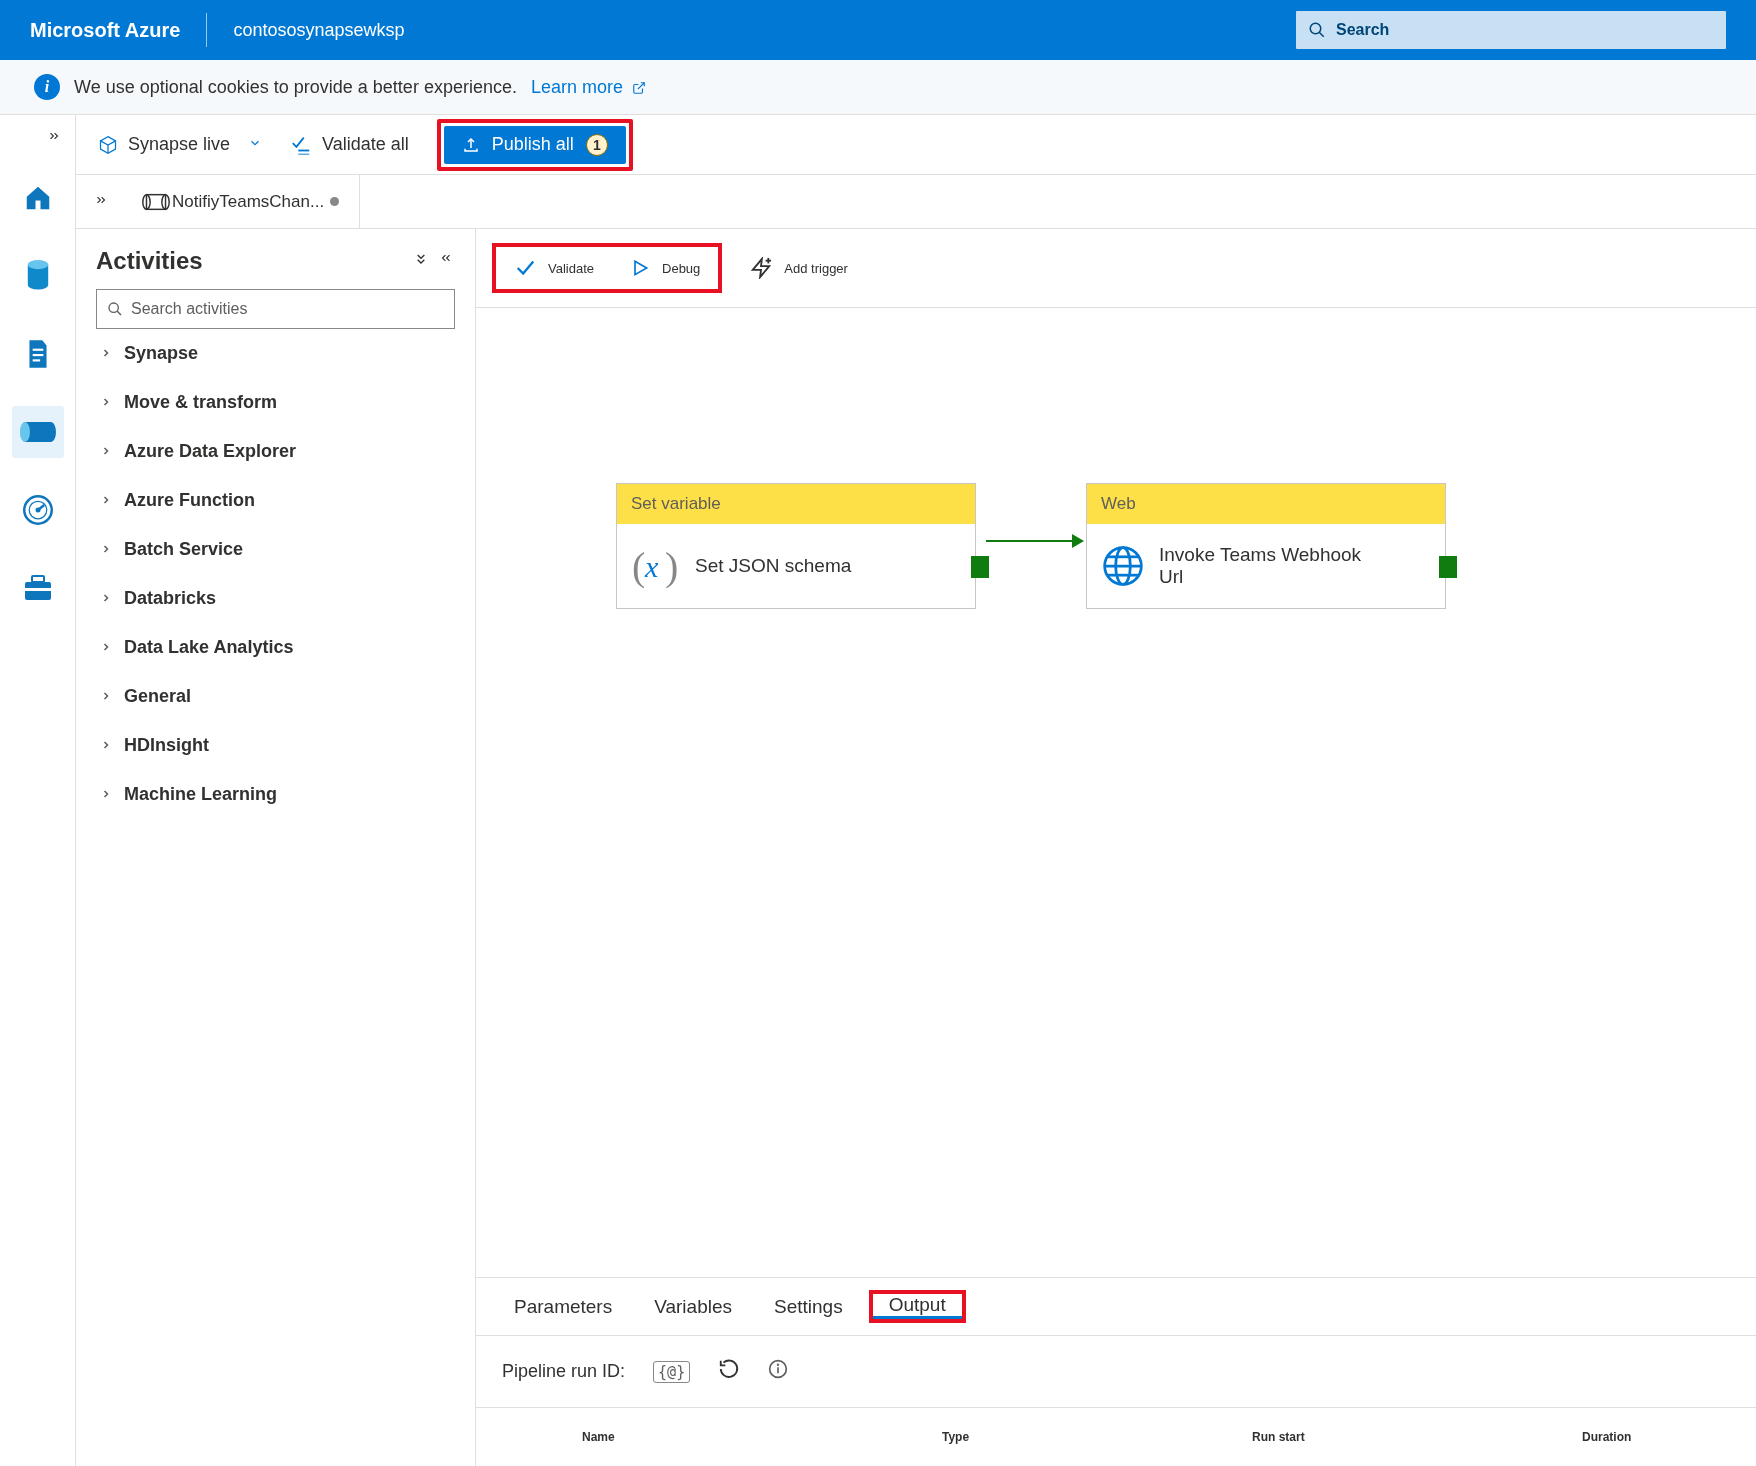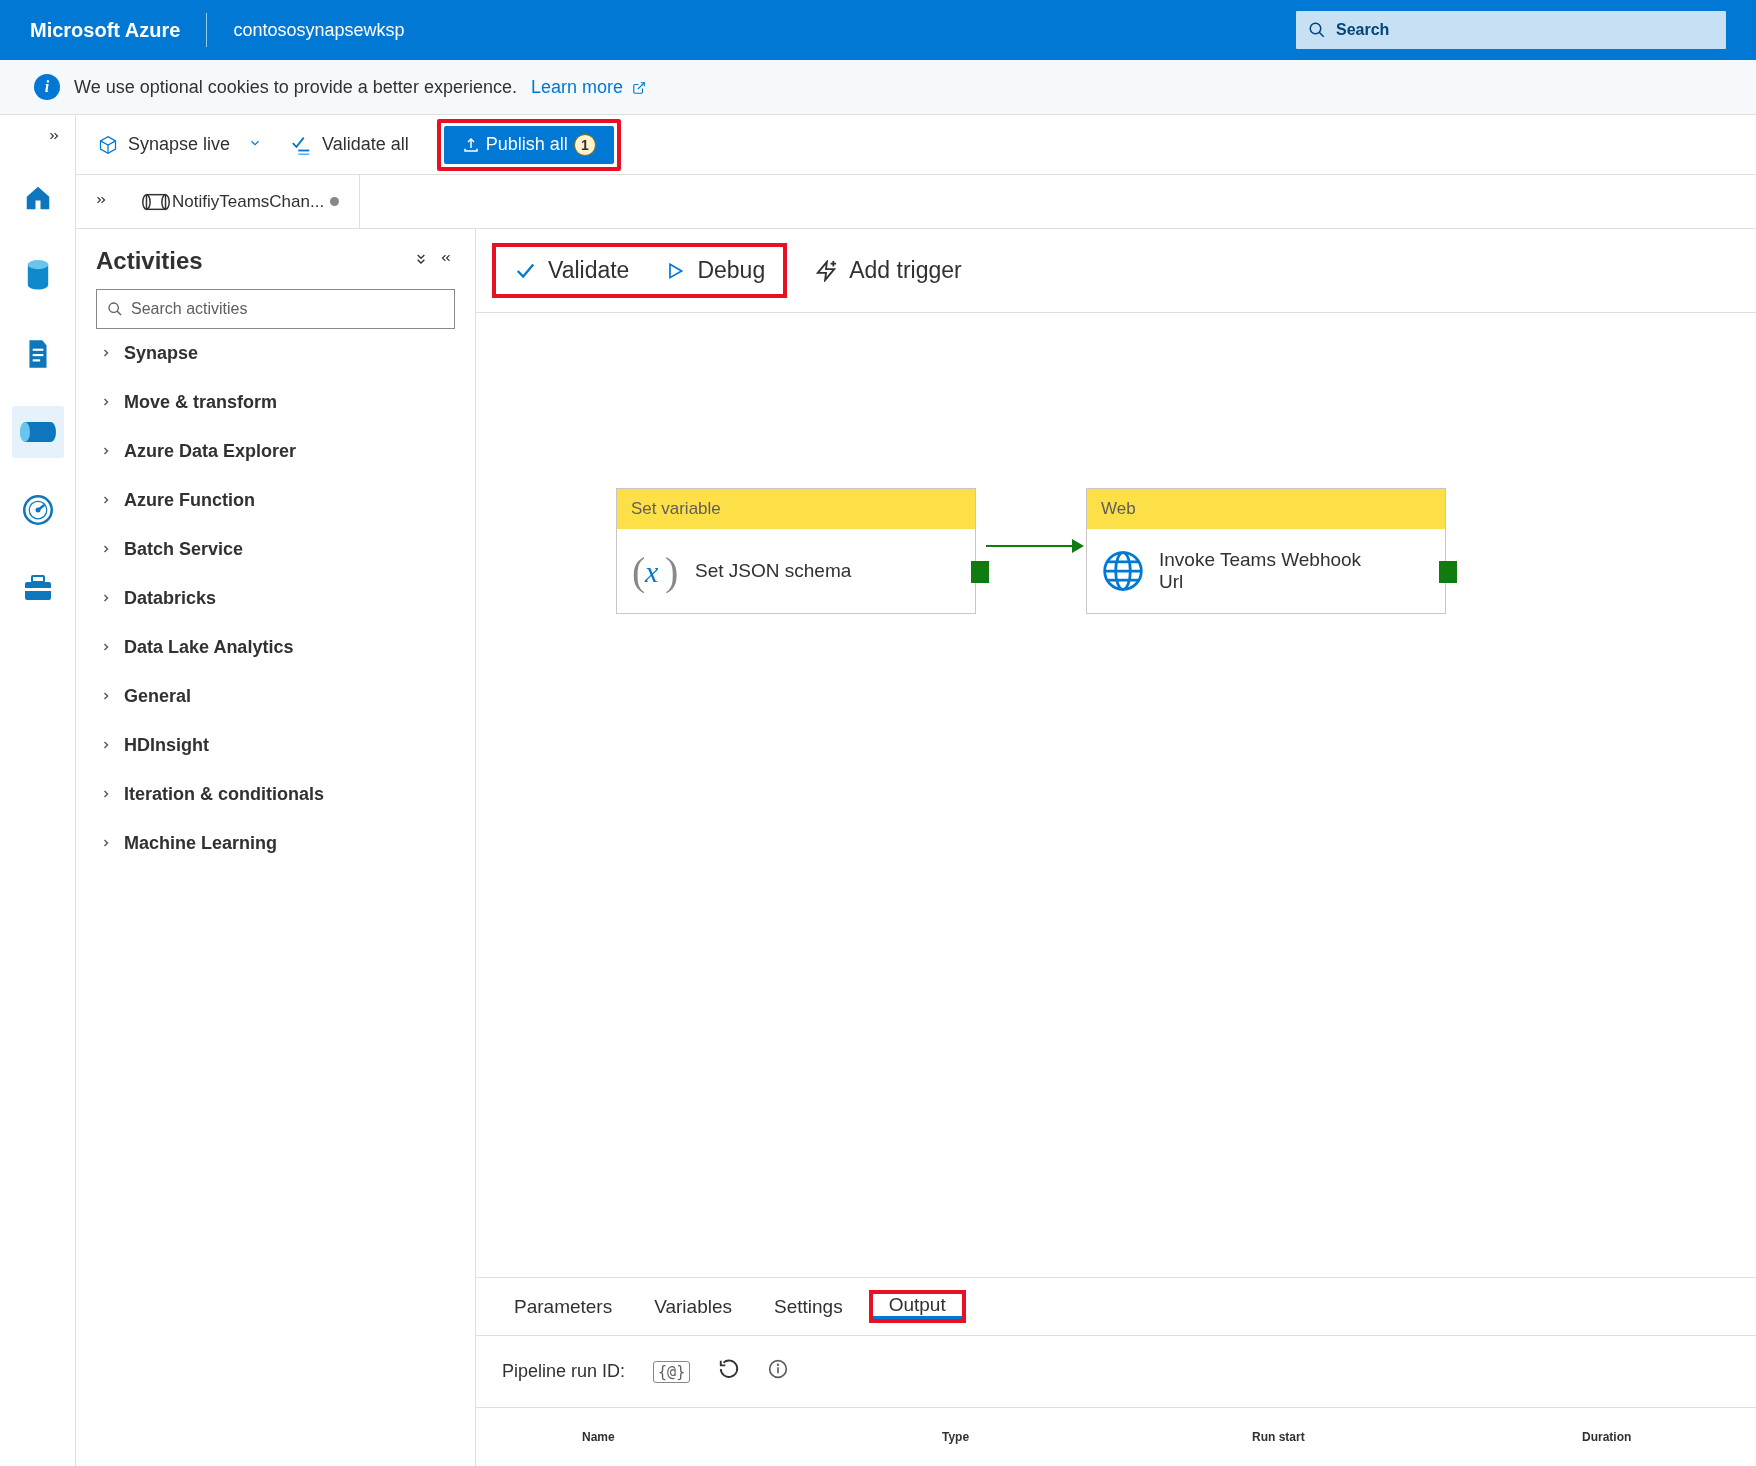--- a/index.html
+++ b/index.html
@@ -73,21 +73,21 @@
     display:flex; align-items:center; gap: 18px;
     height: 60px; padding: 0 22px; border-bottom:1px solid var(--border);
     font-size: 18px;
   }
   .toolbar .live-mode { display:flex; align-items:center; gap:10px; }
   .toolbar .live-mode svg { color: var(--azure-blue); }
   .toolbar .chev { color: var(--text-light); margin-left: 8px; }
   .toolbar .btn { display:flex; align-items:center; gap:10px; padding: 6px 10px; cursor:pointer; }
   .toolbar .publish-all {
     background: var(--azure-blue); color:#fff; padding: 8px 18px; border-radius:2px;
-    display:flex; align-items:center; gap:6px; font-size:18px;
+    display:flex; align-items:center; gap:12px; font-size:18px;
   }
   .toolbar .publish-all .badge {
     background: #fff2cc; color:#323130; border-radius: 999px;
     min-width: 22px; height: 22px; display:flex; align-items:center; justify-content:center;
     font-weight:600; font-size:14px; border:1px solid #8a6d00;
   }
   .red-box { border: 4px solid var(--red-highlight); }
   .red-box.publish { padding: 3px; border-radius: 2px; }
 
   
@@ -121,21 +121,21 @@
   .activity-group .chev-r { color: var(--text-light); font-size: 16px; }
 
   
   .canvas-col { flex:1; display:flex; flex-direction:column; }
 
   .canvas-toolbar {
     display:flex; align-items:center; gap: 0px; padding: 14px 22px 14px 16px;
     border-bottom:1px solid var(--border);
   }
   .canvas-toolbar .ctb-btn {
-    display:flex; align-items:center; gap:12px; font-size: 23px; padding: 10px 18px; cursor:pointer;
+    display:flex; align-items:center; gap:12px; font-size: 13px; padding: 10px 18px; cursor:pointer;
   }
   .red-box.canvasbtns { display:flex; padding: 0px; }
 
   .canvas {
     flex:1; position:relative; background:#fff;
   }
   .activity-node {
     position:absolute; width: 360px; border:1px solid #c8c6c4; background:#fafafa;
   }
   .activity-node .node-header { background:#fde047; padding: 10px 14px; font-size: 17px; color: var(--text-light); }
@@ -390,26 +390,20 @@
             <div class="activity-group">
               <span class="chev-r"><svg width="12" height="12" viewBox="0 0 24 24" fill="none" stroke="currentColor" stroke-width="3">
                   <polyline points="9 18 15 12 9 6"></polyline>
                 </svg></span>
               <span>HDInsight</span>
             </div>
             <div class="activity-group">
               <span class="chev-r"><svg width="12" height="12" viewBox="0 0 24 24" fill="none" stroke="currentColor" stroke-width="3">
                   <polyline points="9 18 15 12 9 6"></polyline>
                 </svg></span>
-              <span>Iteration &amp; conditionals</span>
-            </div>
-            <div class="activity-group">
-              <span class="chev-r"><svg width="12" height="12" viewBox="0 0 24 24" fill="none" stroke="currentColor" stroke-width="3">
-                  <polyline points="9 18 15 12 9 6"></polyline>
-                </svg></span>
               <span>Machine Learning</span>
             </div>
           </div>
       </div>
 
       <div class="canvas-col">
         <div class="canvas-toolbar">
           <div class="red-box canvasbtns">
             <div class="ctb-btn">
               <svg width="22" height="22" viewBox="0 0 24 24" fill="none" stroke="#0078d4" stroke-width="2.5">

